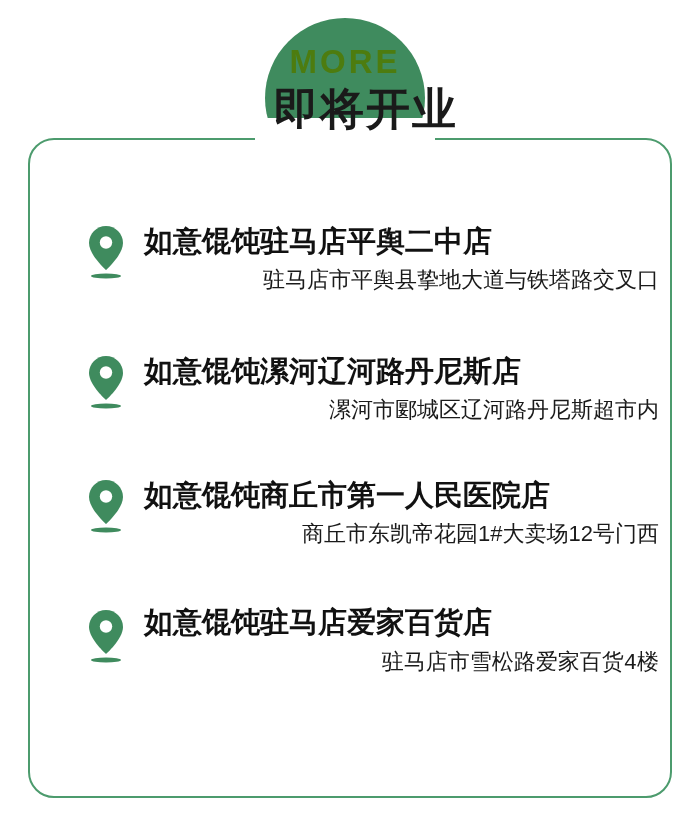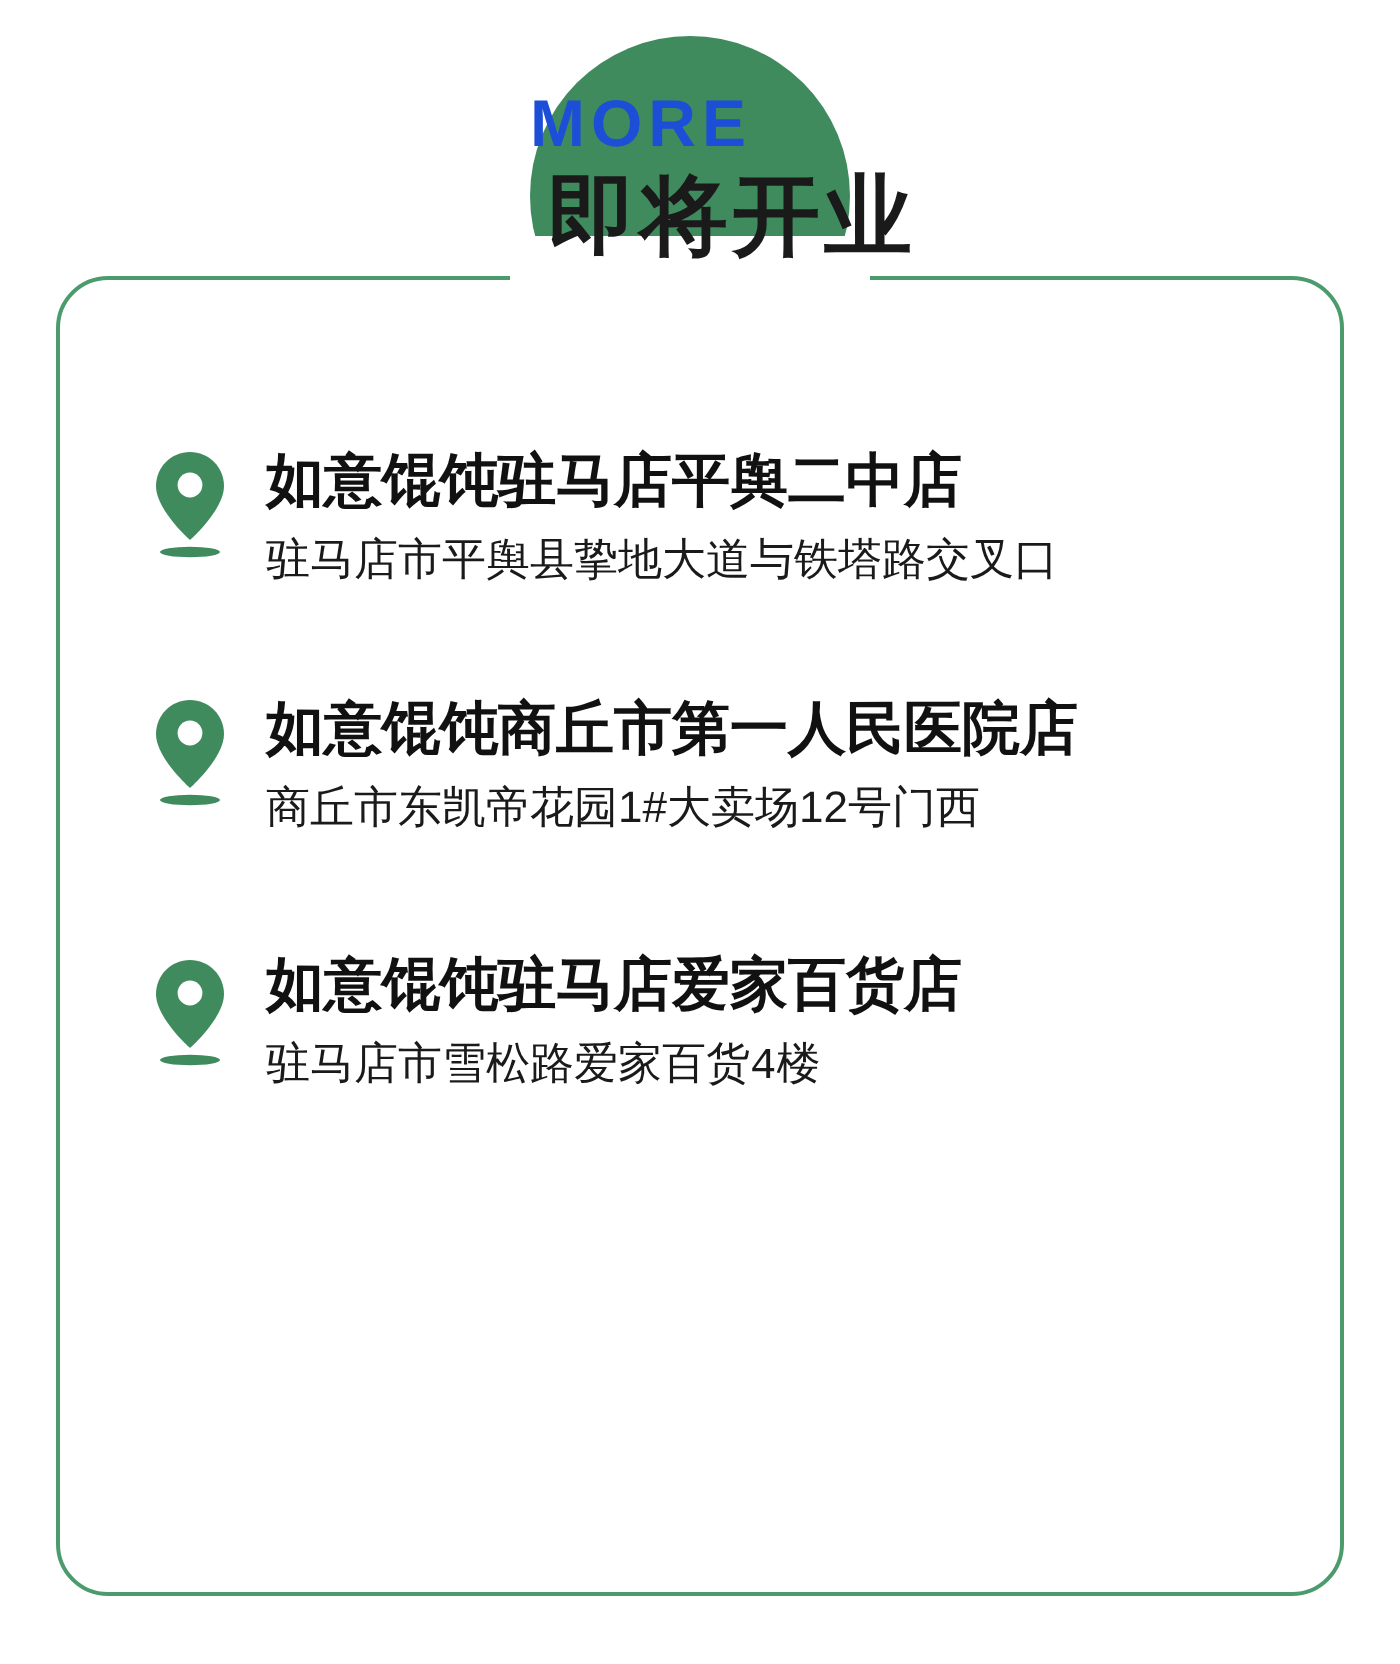--- a/index.html
+++ b/index.html
@@ -32,21 +32,22 @@
     border-radius: 50%;
     background: #3f8b5e;
     z-index: 1;
   }
 
   .badge-label {
     position: absolute;
     left: 265px;
     top: 42px;
     width: 160px;
-    color: #1d4ed8;
+    text-align: center;
+    color: #4d7c0f;
     font-size: 33px;
     font-weight: bold;
     letter-spacing: 3px;
     z-index: 3;
     line-height: 40px;
   }
 
   .headline {
     position: absolute;
     left: 16px;
@@ -82,21 +83,21 @@
     top: 118px;
     width: 180px;
     height: 70px;
     background: #ffffff;
     z-index: 2;
   }
 
   
   .list {
     position: absolute;
-    left: 68px;
+    left: 79px;
     top: 222px;
     width: 580px;
     z-index: 4;
   }
 
   .store {
     position: relative;
     min-height: 104px;
     padding-left: 65px;
     box-sizing: border-box;
@@ -118,20 +119,21 @@
     letter-spacing: 0px;
     white-space: nowrap;
   }
 
   .store-address {
     margin-top: 5px;
     font-size: 22px;
     color: #1a1a1a;
     line-height: 30px;
     white-space: nowrap;
+    text-align: right;
   }
 </style>
 </head>
 <body>
 
 <div class="page">
 
   <div class="card"></div>
 
   <div class="badge-mask"></div>
@@ -149,20 +151,31 @@
         <svg width="42" height="56" viewBox="0 0 42 56">
           <path d="M21 2 C11.6 2 4 9.6 4 19 C4 31 21 46 21 46 C21 46 38 31 38 19 C38 9.6 30.4 2 21 2 Z" fill="#3f8b5e"></path>
           <circle cx="21" cy="18.5" r="6.2" fill="#ffffff"></circle>
           <ellipse cx="21" cy="52" rx="15" ry="2.6" fill="#3f8b5e"></ellipse>
         </svg>
       </span>
       <div class="store-name">如意馄饨驻马店平舆二中店</div>
       <div class="store-address">驻马店市平舆县挚地大道与铁塔路交叉口</div>
     </div>
 
+    <div class="store" style="margin-top:26px;">
+      <span class="pin">
+        <svg width="42" height="56" viewBox="0 0 42 56">
+          <path d="M21 2 C11.6 2 4 9.6 4 19 C4 31 21 46 21 46 C21 46 38 31 38 19 C38 9.6 30.4 2 21 2 Z" fill="#3f8b5e"></path>
+          <circle cx="21" cy="18.5" r="6.2" fill="#ffffff"></circle>
+          <ellipse cx="21" cy="52" rx="15" ry="2.6" fill="#3f8b5e"></ellipse>
+        </svg>
+      </span>
+      <div class="store-name">如意馄饨漯河辽河路丹尼斯店</div>
+      <div class="store-address">漯河市郾城区辽河路丹尼斯超市内</div>
+    </div>
 
     <div class="store" style="margin-top:20px;">
       <span class="pin">
         <svg width="42" height="56" viewBox="0 0 42 56">
           <path d="M21 2 C11.6 2 4 9.6 4 19 C4 31 21 46 21 46 C21 46 38 31 38 19 C38 9.6 30.4 2 21 2 Z" fill="#3f8b5e"></path>
           <circle cx="21" cy="18.5" r="6.2" fill="#ffffff"></circle>
           <ellipse cx="21" cy="52" rx="15" ry="2.6" fill="#3f8b5e"></ellipse>
         </svg>
       </span>
       <div class="store-name">如意馄饨商丘市第一人民医院店</div>

